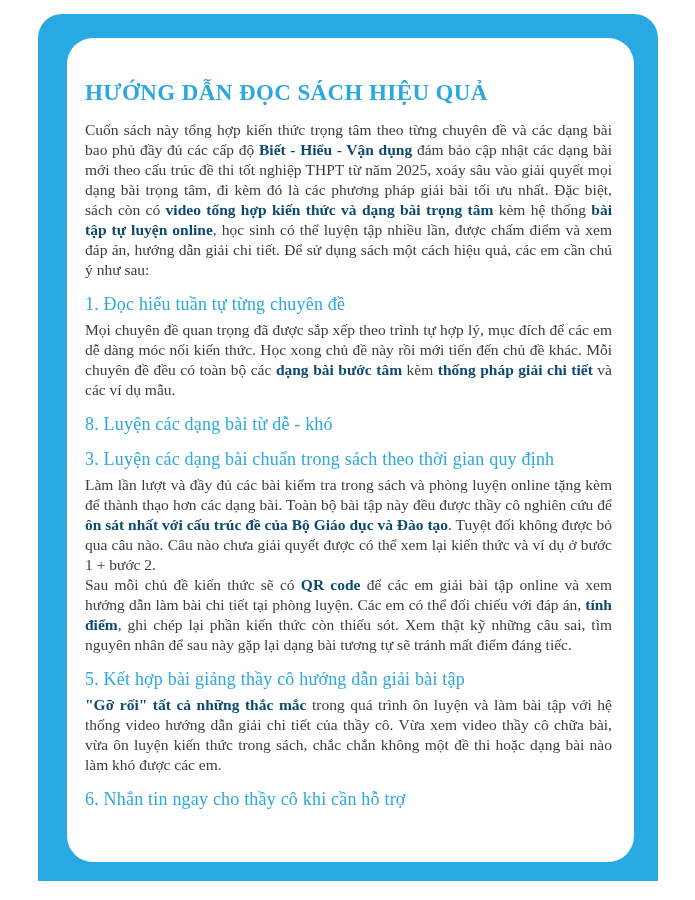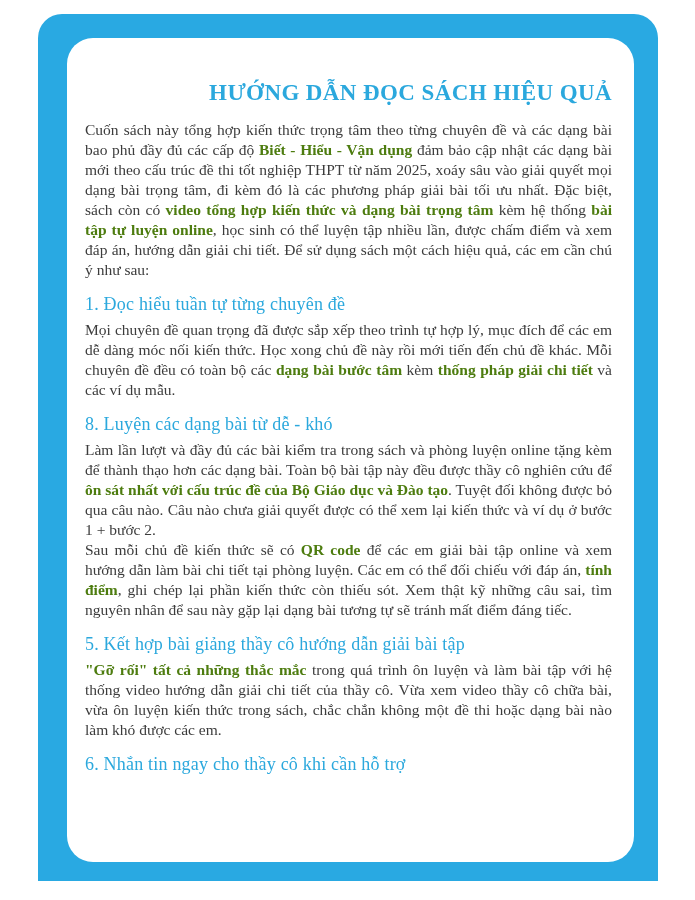--- a/index.html
+++ b/index.html
@@ -27,42 +27,42 @@
     position:absolute;
     left:29px;top:24px;
     width:567px;height:824px;
     background:#ffffff;
     border-radius:26px;
     box-sizing:border-box;
     padding:20px 22px 0 18px;
   }
   h1.title{
     margin:22px 0 0;
-    text-align:right;
+    text-align:left;
     color:var(--heading);
     font-size:23px;
     font-weight:bold;
     letter-spacing:0.4px;
   }
   p.body{
     margin:0;
     font-size:15.5px;
     line-height:20px;
     text-align:justify;
     color:var(--text);
   }
   p.intro{margin-top:14px;}
   h2.sec{
     margin:14px 0 5px;
     font-size:18px;
     font-weight:normal;
     color:var(--heading);
     letter-spacing:0.2px;
   }
-  .b{font-weight:bold;color:#4d7c0f;}
+  .b{font-weight:bold;color:#0c4a6e;}
 </style>
 </head>
 <body>
 
 <div class="canvas">
   <div class="frame">
     <div class="page">
 
       <h1 class="title">HƯỚNG DẪN ĐỌC SÁCH HIỆU QUẢ</h1>
 
@@ -71,20 +71,21 @@
       <section>
         <h2 class="sec">1. Đọc hiểu tuần tự từng chuyên đề</h2>
         <p class="body"><span>Mọi chuyên đề quan trọng đã được sắp xếp theo trình tự hợp lý, mục đích để các em dễ dàng móc nối kiến thức. Học xong chủ đề này rồi mới tiến đến chủ đề khác. Mỗi chuyên đề đều có toàn bộ các </span><span class="b">dạng bài bước tâm</span><span> kèm </span><span class="b">thống pháp giải chi tiết</span><span> và các ví dụ mẫu.</span></p>
       </section>
 
       <section>
         <h2 class="sec">8. Luyện các dạng bài từ dễ - khó</h2>
       </section>
 
       <section>
+        <h2 class="sec">3. Luyện các dạng bài chuẩn trong sách theo thời gian quy định</h2>
         <p class="body"><span>Làm lần lượt và đầy đủ các bài kiểm tra trong sách và phòng luyện online tặng kèm để thành thạo hơn các dạng bài. Toàn bộ bài tập này đều được thầy cô nghiên cứu để </span><span class="b">ôn sát nhất với cấu trúc đề của Bộ Giáo dục và Đào tạo</span><span>. Tuyệt đối không được bỏ qua câu nào. Câu nào chưa giải quyết được có thể xem lại kiến thức và ví dụ ở bước 1 + bước 2.</span></p>
       </section>
 
       <section>
         <p class="body"><span>Sau mỗi chủ đề kiến thức sẽ có </span><span class="b">QR code</span><span> để các em giải bài tập online và xem hướng dẫn làm bài chi tiết tại phòng luyện. Các em có thể đối chiếu với đáp án, </span><span class="b">tính điểm</span><span>, ghi chép lại phần kiến thức còn thiếu sót. Xem thật kỹ những câu sai, tìm nguyên nhân để sau này gặp lại dạng bài tương tự sẽ tránh mất điểm đáng tiếc.</span></p>
       </section>
 
       <section>
         <h2 class="sec">5. Kết hợp bài giảng thầy cô hướng dẫn giải bài tập</h2>
         <p class="body"><span class="b">"Gỡ rối" tất cả những thắc mắc</span><span> trong quá trình ôn luyện và làm bài tập với hệ thống video hướng dẫn giải chi tiết của thầy cô. Vừa xem video thầy cô chữa bài, vừa ôn luyện kiến thức trong sách, chắc chắn không một đề thi hoặc dạng bài nào làm khó được các em.</span></p>

